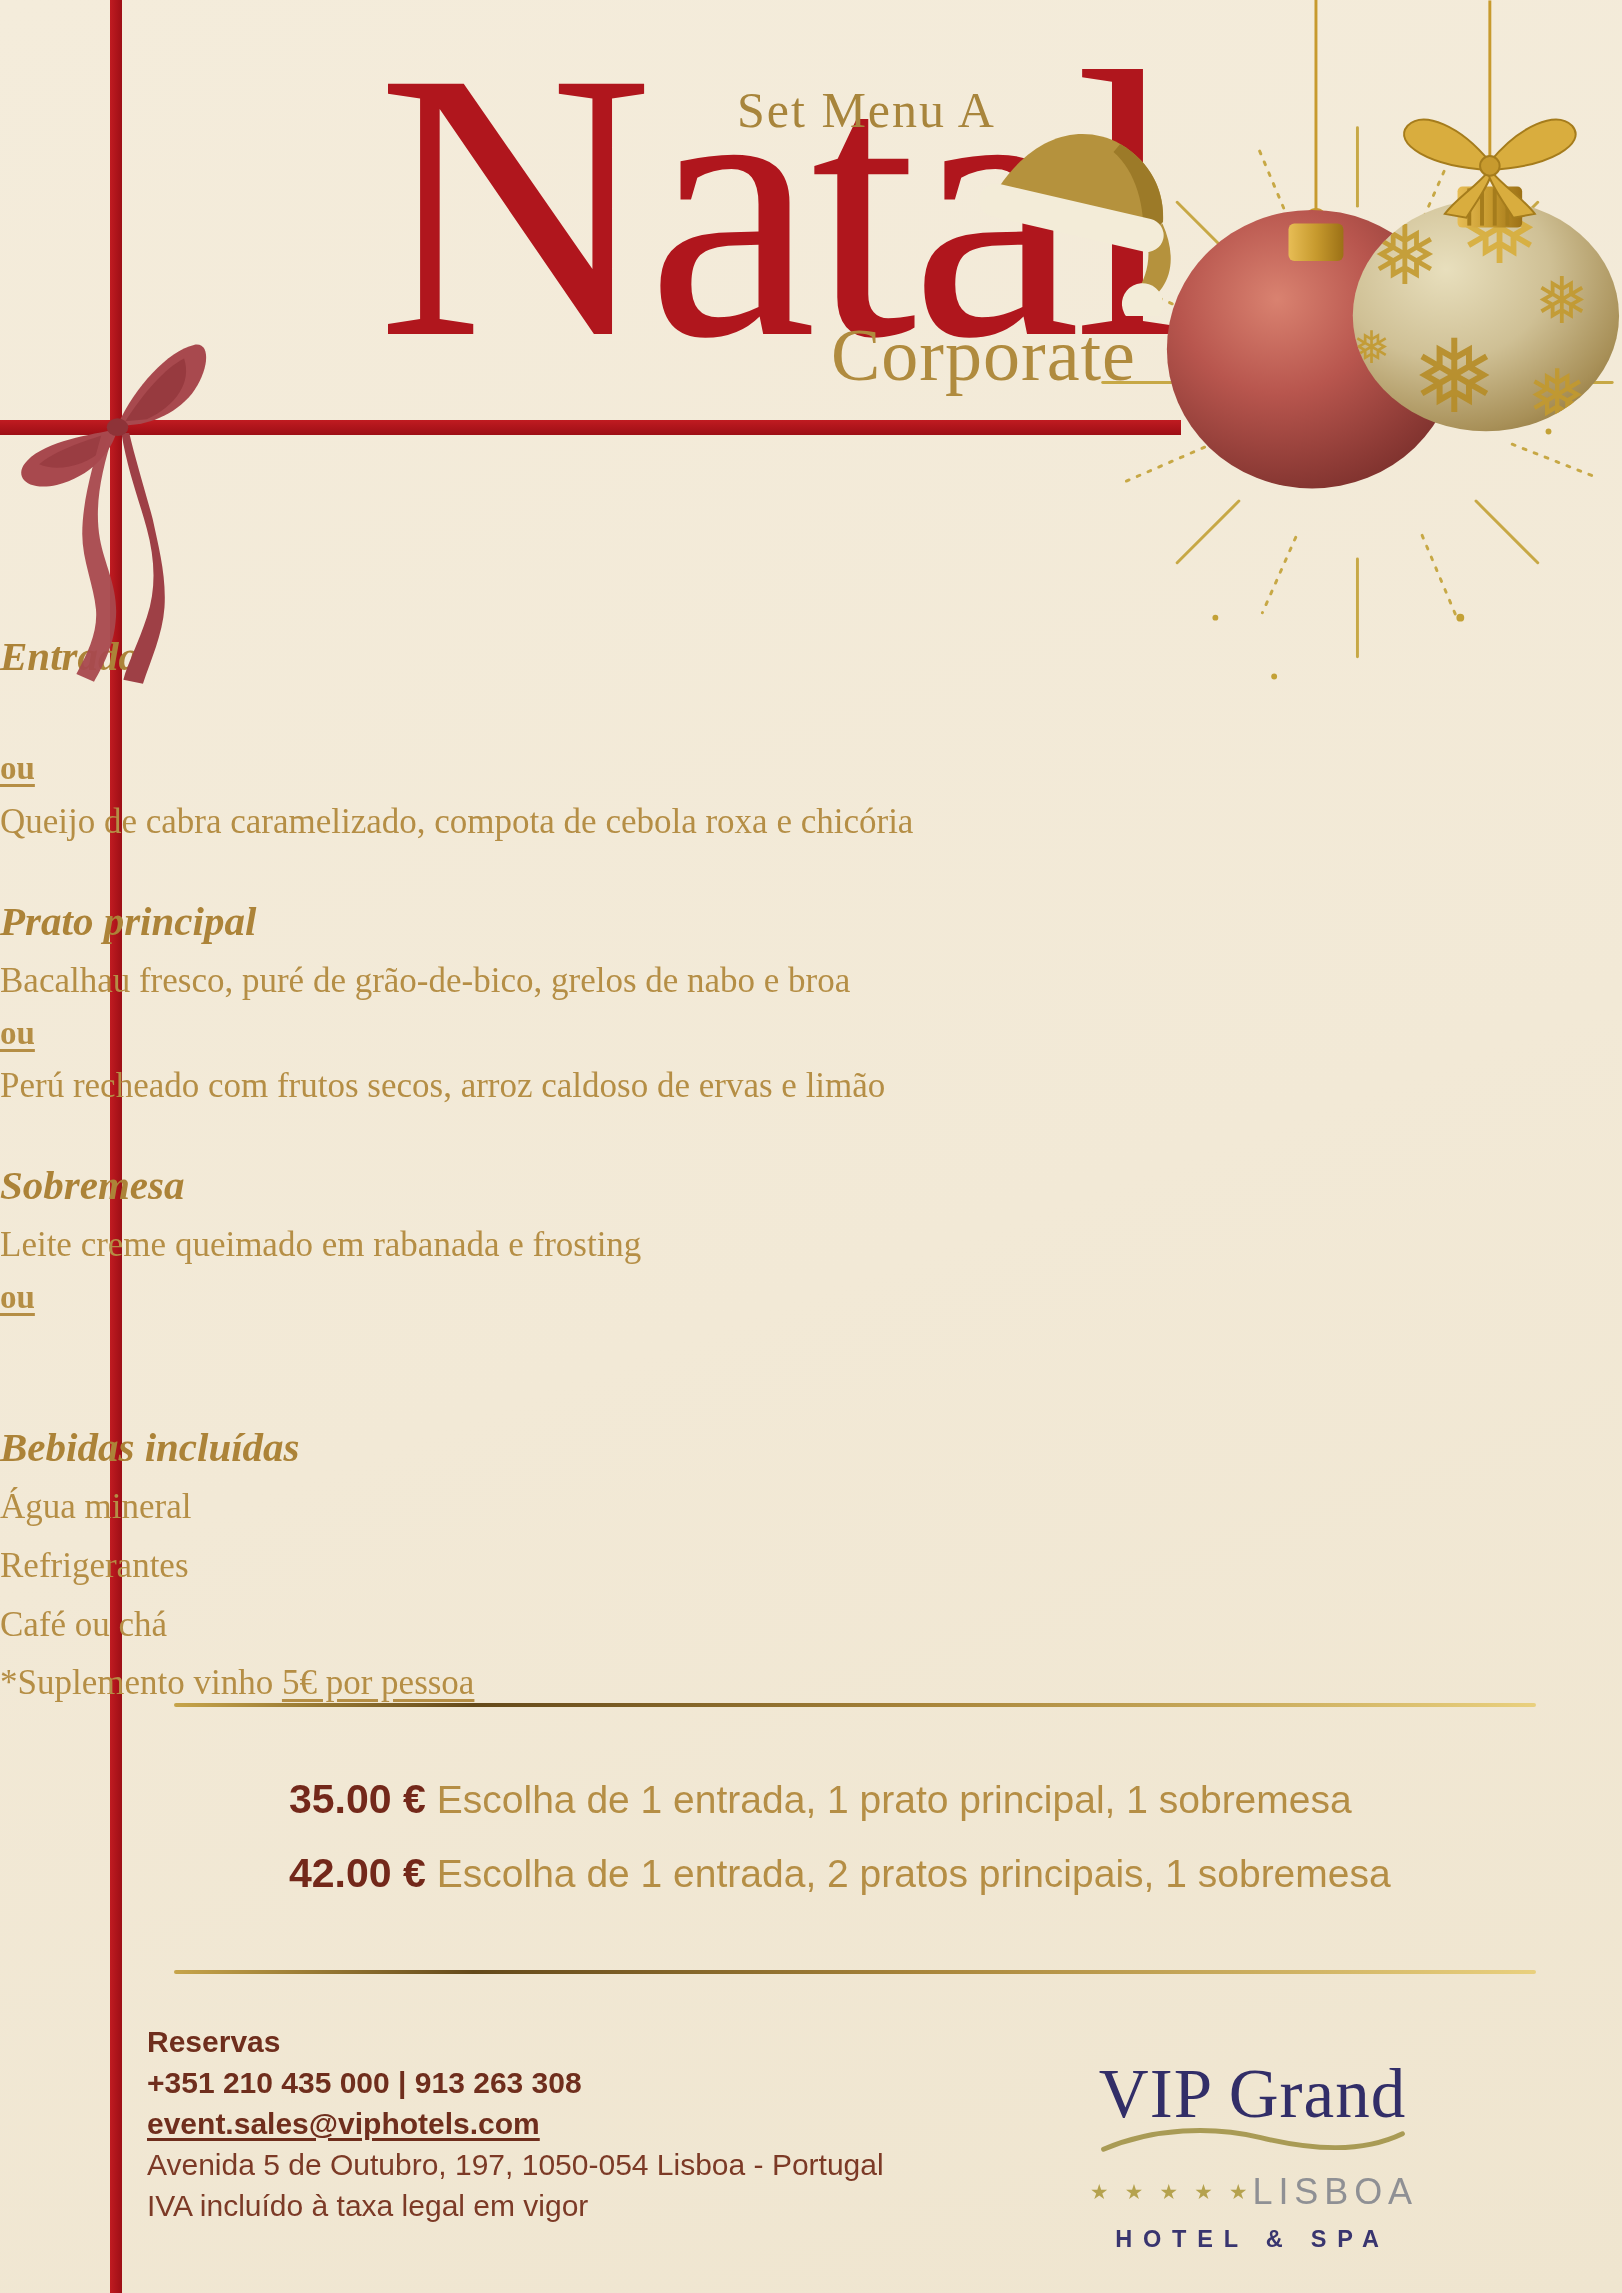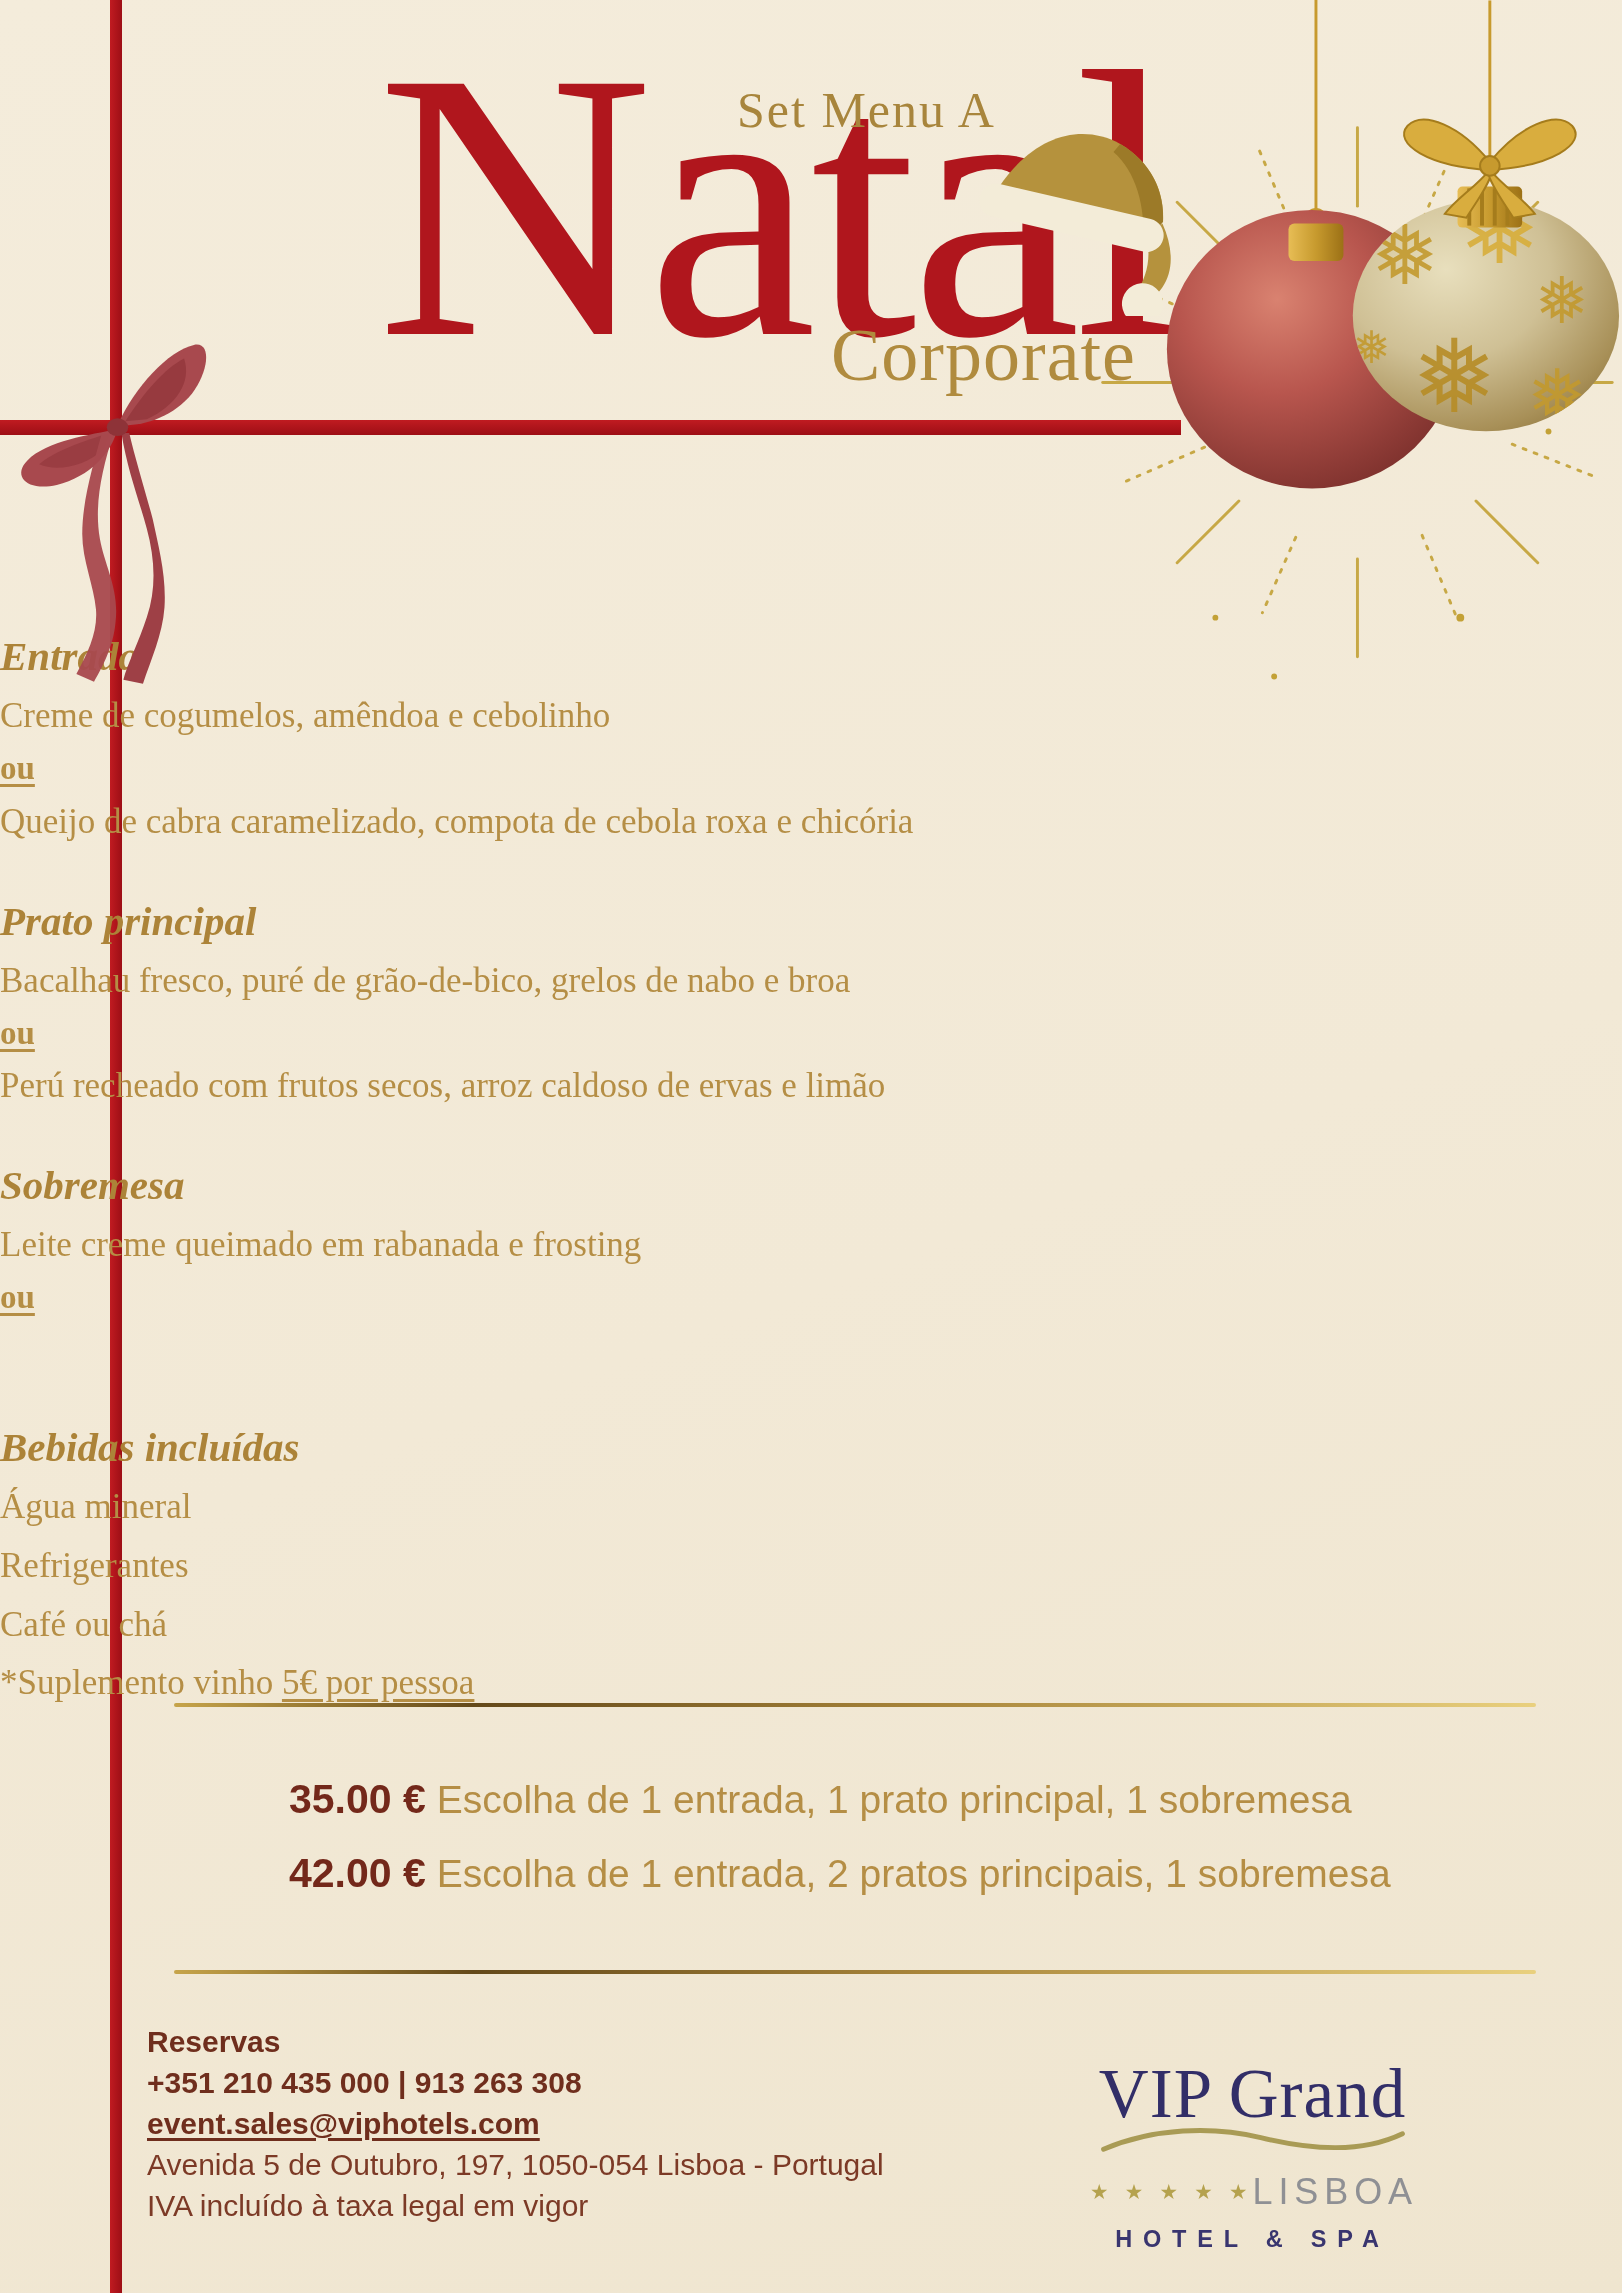--- a/index.html
+++ b/index.html
@@ -174,21 +174,20 @@
     <path d="M120,104 C138,64 172,28 198,22 C216,18 214,48 196,72 C176,96 146,106 120,104 Z" fill="#a8494e"></path>
     <path d="M128,100 C146,72 168,46 188,36 C196,60 180,84 150,98 Z" fill="#8e3338" opacity="0.65"></path>
     <path d="M120,108 C92,114 48,120 28,140 C12,156 28,172 58,165 C92,157 114,132 120,108 Z" fill="#a8494e"></path>
     <path d="M112,112 C86,120 56,130 40,144 C58,152 88,146 106,128 Z" fill="#8e3338" opacity="0.55"></path>
     <path d="M116,112 C104,150 96,185 102,220 C107,248 122,272 118,305 C116,330 104,352 96,366 L78,358 C90,336 100,315 98,292 C96,268 84,242 84,215 C84,180 96,142 104,112 Z" fill="#a8494e" opacity="0.95"></path>
     <path d="M124,112 C130,150 142,180 150,210 C158,240 160,270 150,300 C142,325 130,348 126,364 L146,368 C154,344 166,318 168,290 C170,258 162,228 156,200 C148,170 138,138 132,112 Z" fill="#9e4046"></path>
     <ellipse cx="120" cy="106" rx="11" ry="9" fill="#8e3338"></ellipse>
   </svg>
 
   <div class="tline heading" style="top:632px">Entrada</div>
-  <div class="tline" style="top:694px">Creme de cogumelos, amêndoa e cebolinho</div>
   <div class="tline ou" style="top:747px">ou</div>
   <div class="tline" style="top:800px">Queijo de cabra caramelizado, compota de cebola roxa e chicória</div>
 
   <div class="tline heading" style="top:897px">Prato principal</div>
   <div class="tline" style="top:959px">Bacalhau fresco, puré de grão-de-bico, grelos de nabo e broa</div>
   <div class="tline ou" style="top:1012px">ou</div>
   <div class="tline" style="top:1064px">Perú recheado com frutos secos, arroz caldoso de ervas e limão</div>
 
   <div class="tline heading" style="top:1161px">Sobremesa</div>
   <div class="tline" style="top:1223px">Leite creme queimado em rabanada e frosting</div>

